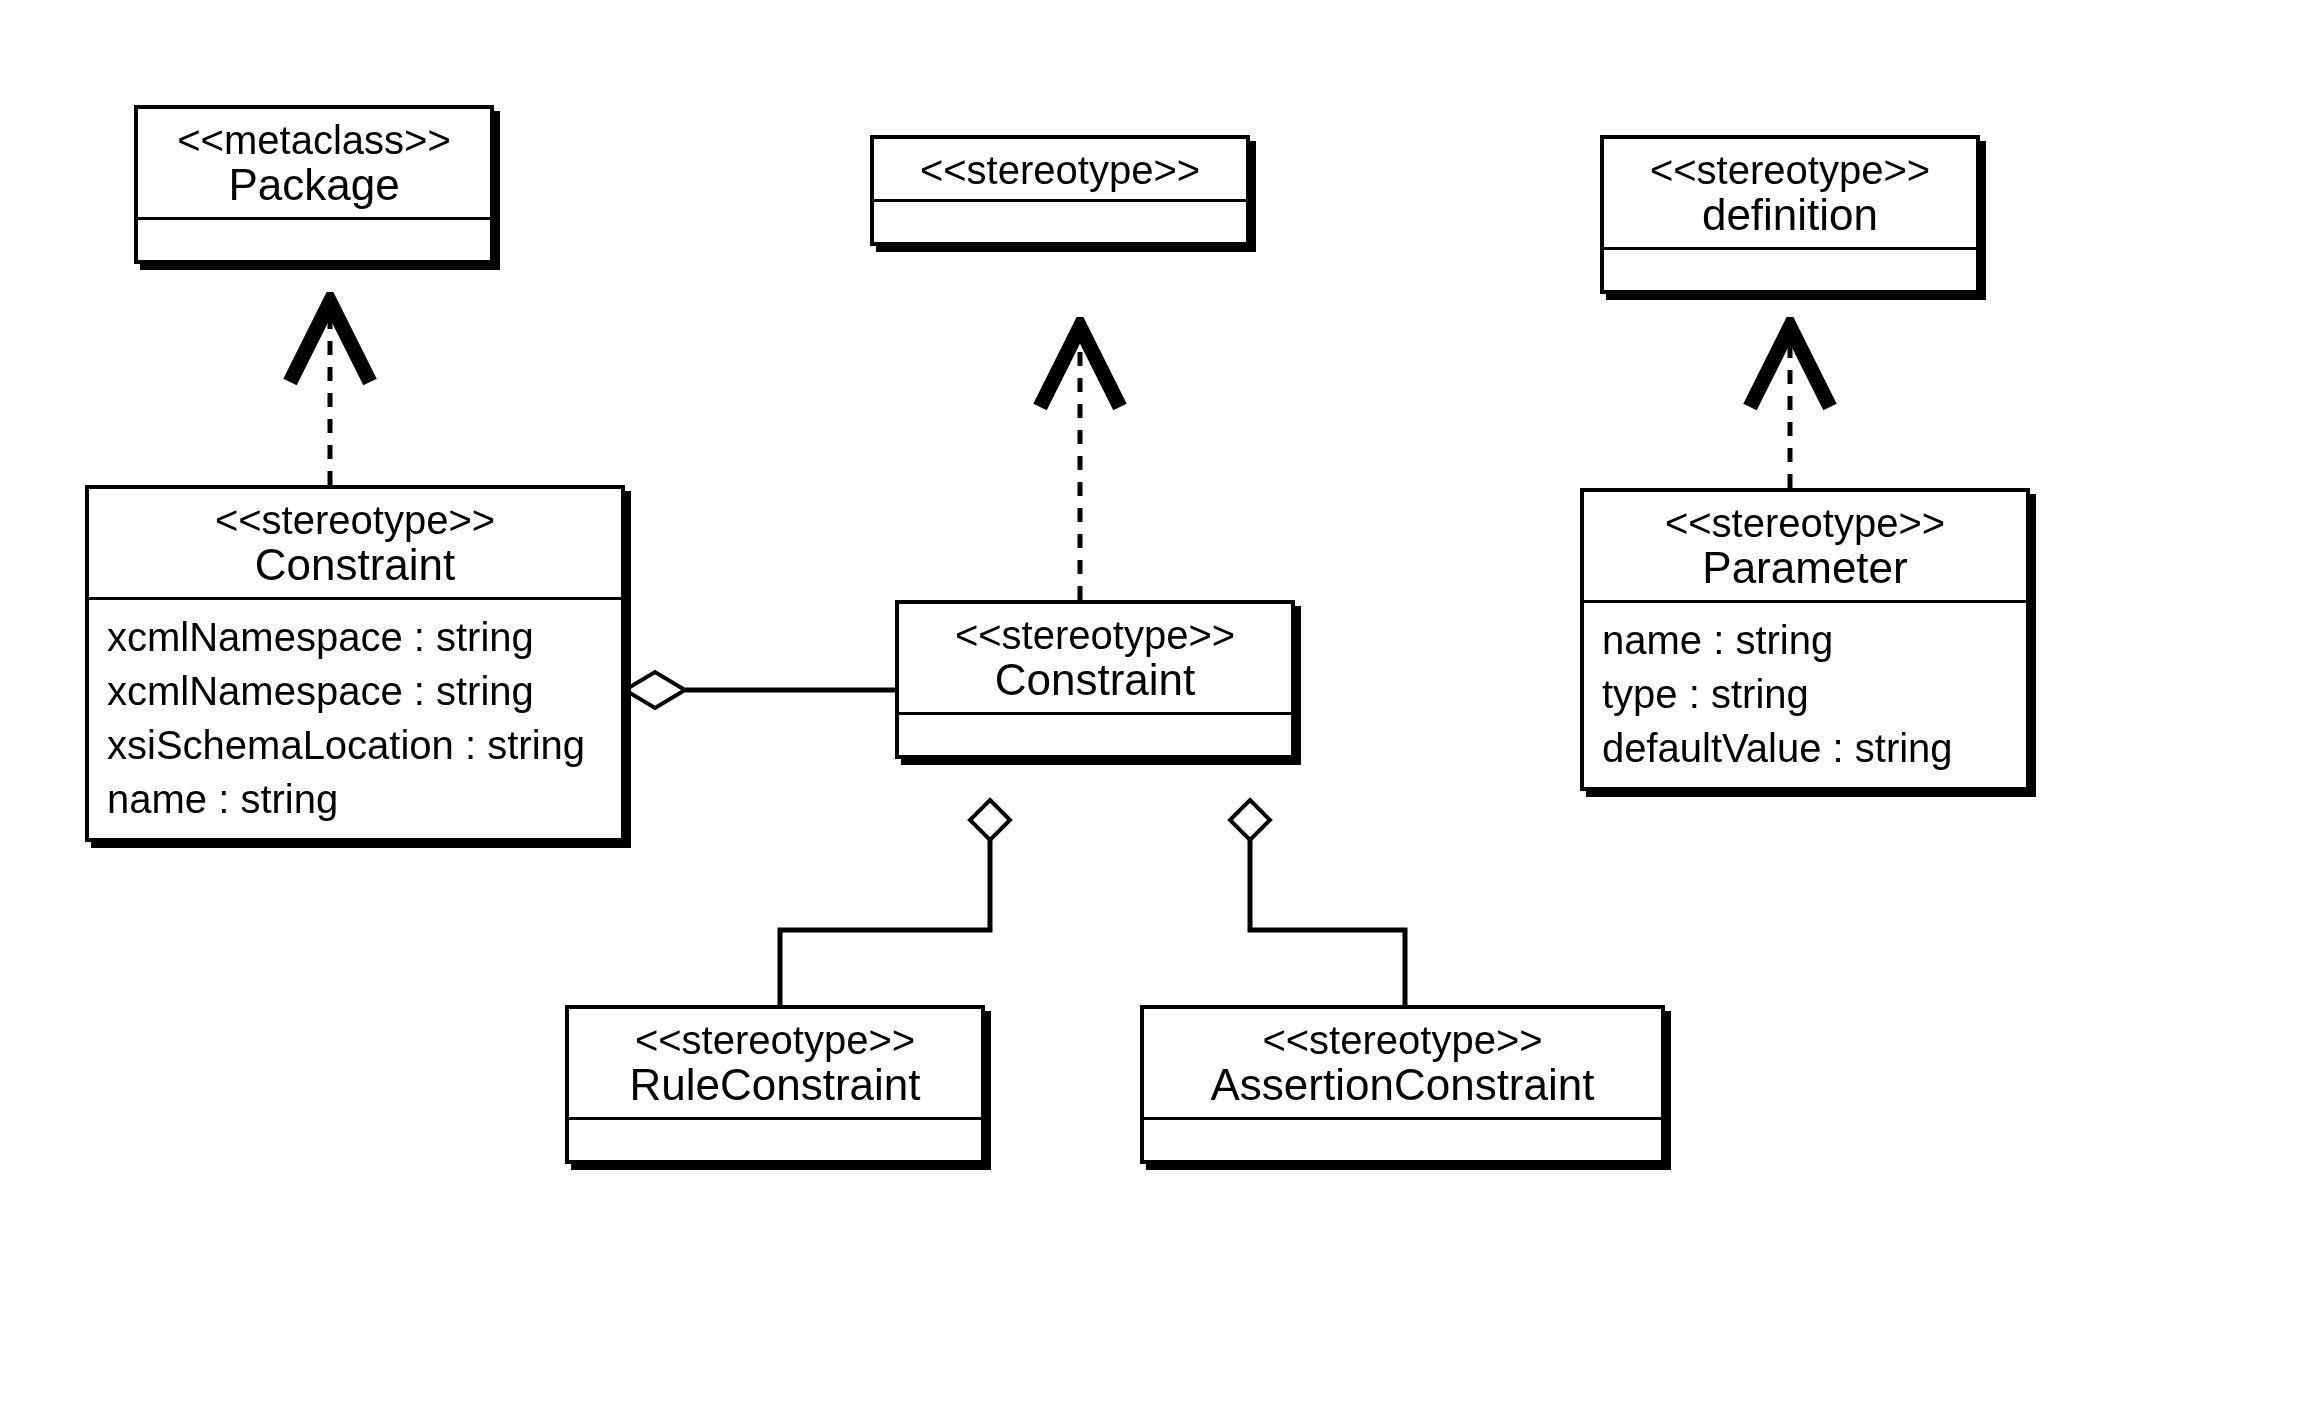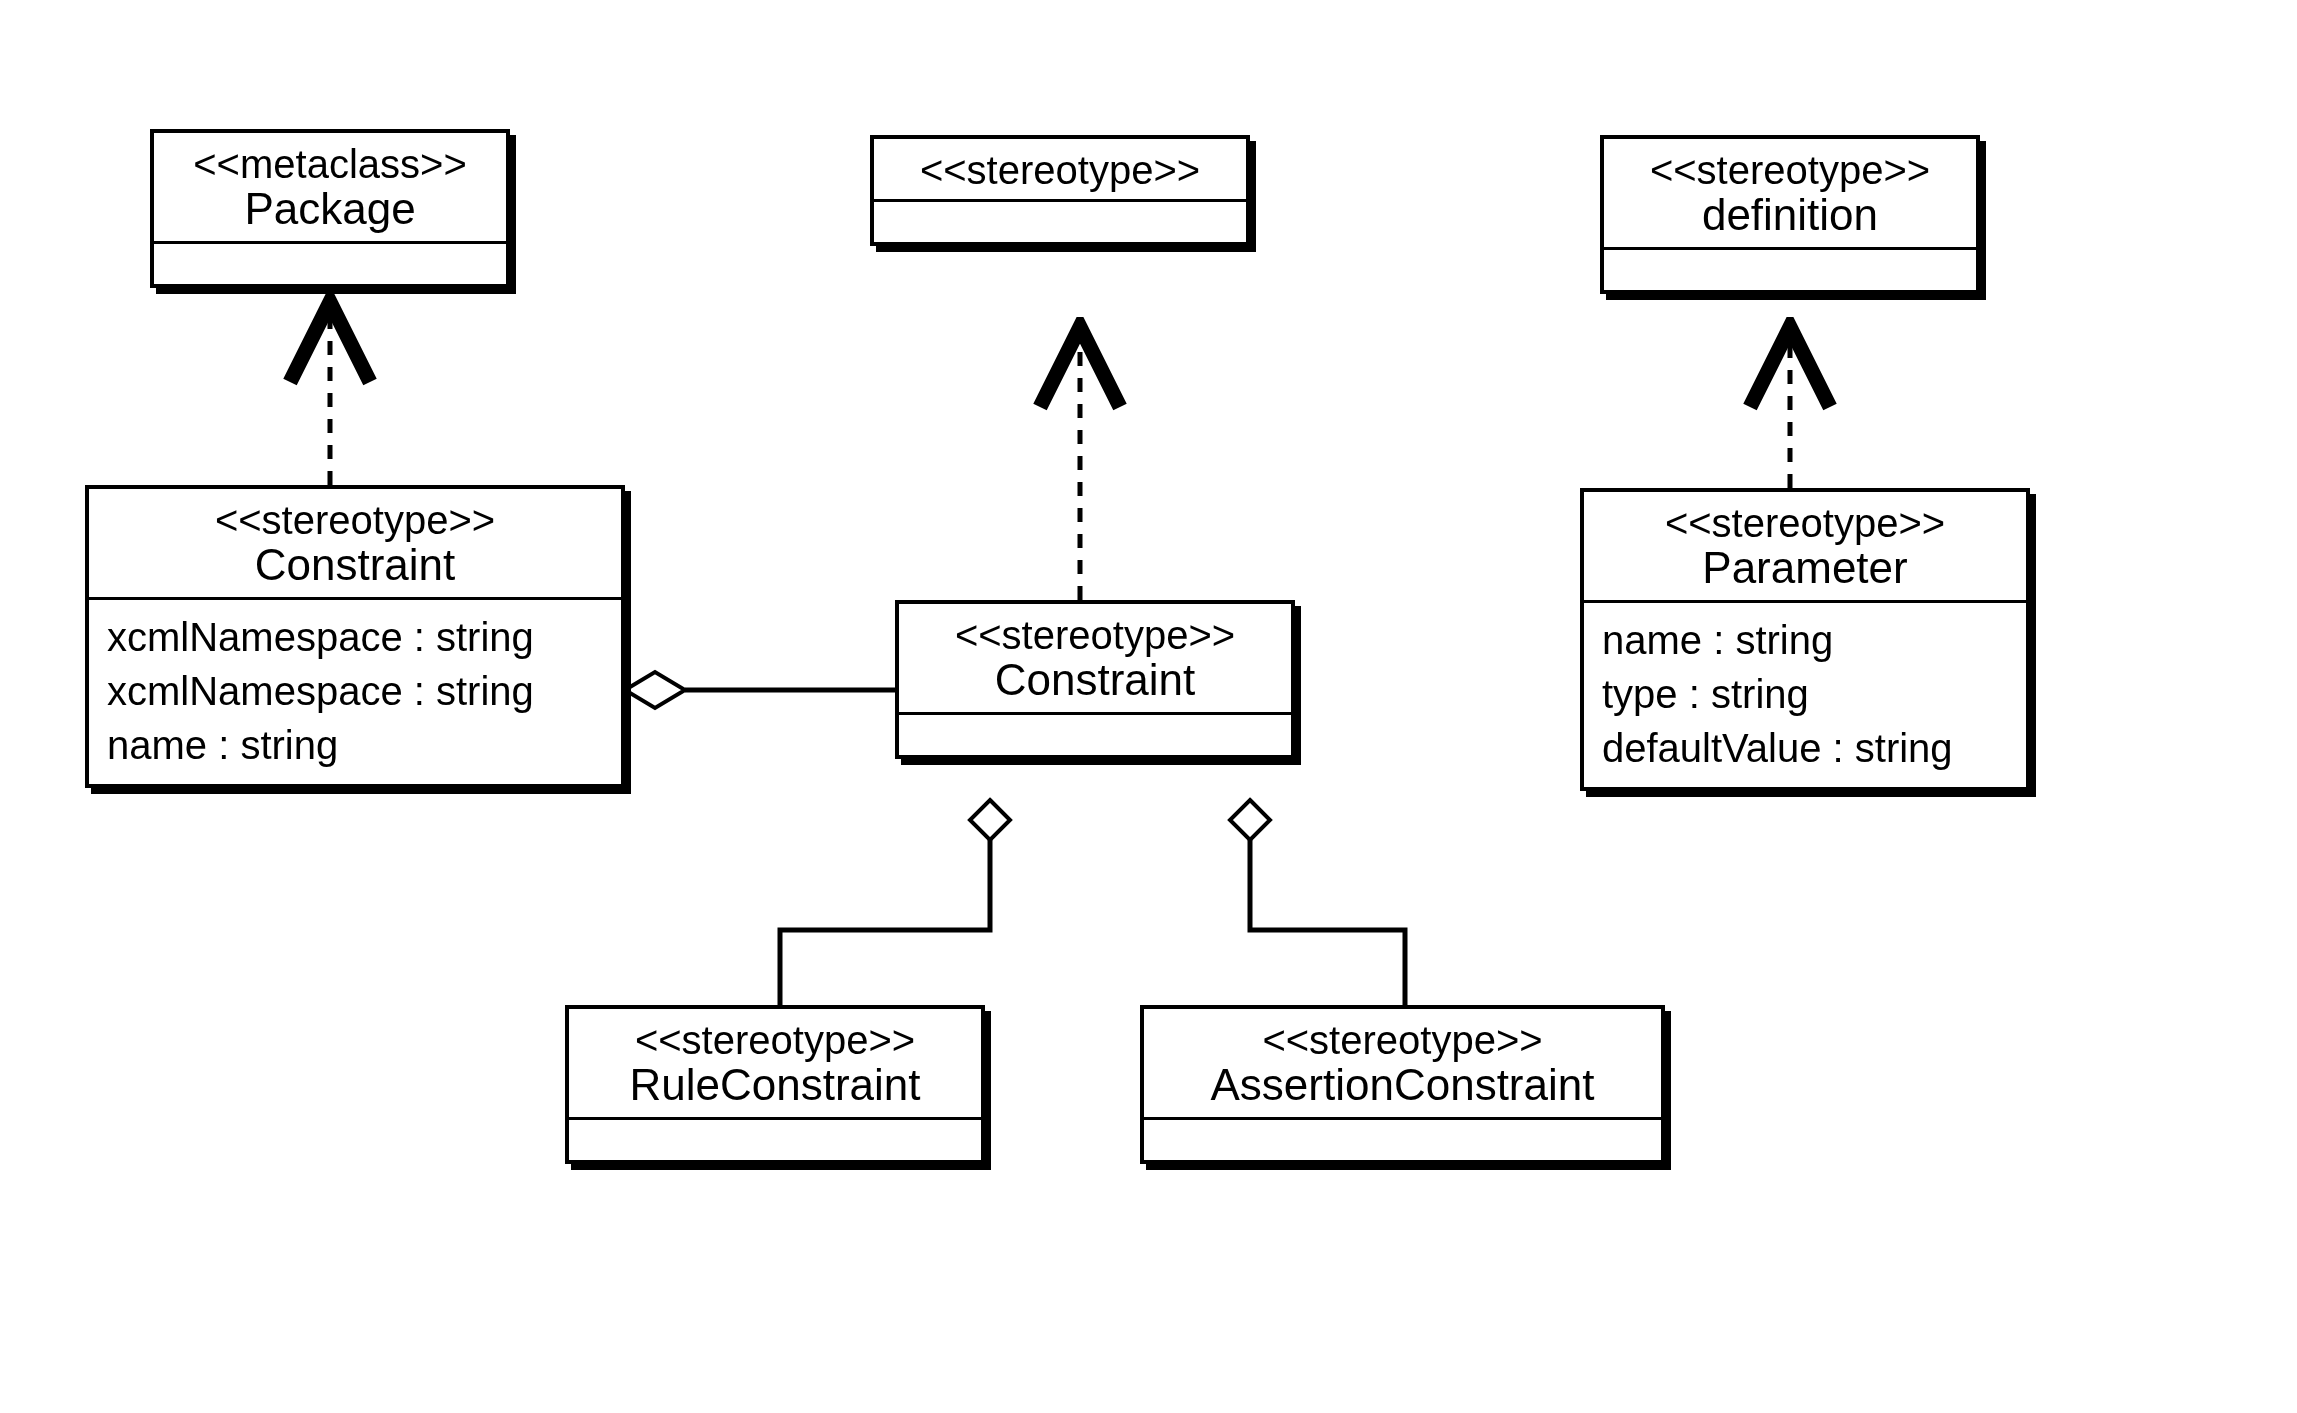--- a/index.html
+++ b/index.html
@@ -80,21 +80,21 @@
       <polygon points="990,800 1010,820 990,840 970,820" fill="#fff" stroke="#000" stroke-width="4"></polygon>
       <polyline points="990,840 990,930 780,930 780,1005" fill="none" stroke="#000" stroke-width="5"></polyline>
     </g>
 
     <g>
       <polygon points="1250,800 1270,820 1250,840 1230,820" fill="#fff" stroke="#000" stroke-width="4"></polygon>
       <polyline points="1250,840 1250,930 1405,930 1405,1005" fill="none" stroke="#000" stroke-width="5"></polyline>
     </g>
   </svg>
 
-  <div class="uml-class" style="left:150px; top:105px; width:360px;margin-top:24px;">
+  <div class="uml-class" style="left:134px; top:105px; width:360px;">
     <div class="uml-head">
       <div class="uml-stereo">&lt;&lt;metaclass&gt;&gt;</div>
       <div class="uml-name">Package</div>
     </div>
     <div class="uml-body empty"></div>
   </div>
 
   <div class="uml-class" style="left:870px; top:135px; width:380px;">
     <div class="uml-head">
       <div class="uml-stereo">&lt;&lt;stereotype&gt;&gt;</div>
@@ -111,20 +111,21 @@
   </div>
 
   <div class="uml-class" style="left:85px; top:485px; width:540px;">
     <div class="uml-head">
       <div class="uml-stereo">&lt;&lt;stereotype&gt;&gt;</div>
       <div class="uml-name">Constraint</div>
     </div>
     <div class="uml-body">
       <div>xcmlNamespace : string</div>
       <div>xcmlNamespace : string</div>
+      <div>xsiSchemaLocation : string</div>
       <div>name : string</div>
     </div>
   </div>
 
   <div class="uml-class" style="left:895px; top:600px; width:400px;">
     <div class="uml-head">
       <div class="uml-stereo">&lt;&lt;stereotype&gt;&gt;</div>
       <div class="uml-name">Constraint</div>
     </div>
     <div class="uml-body empty"></div>

